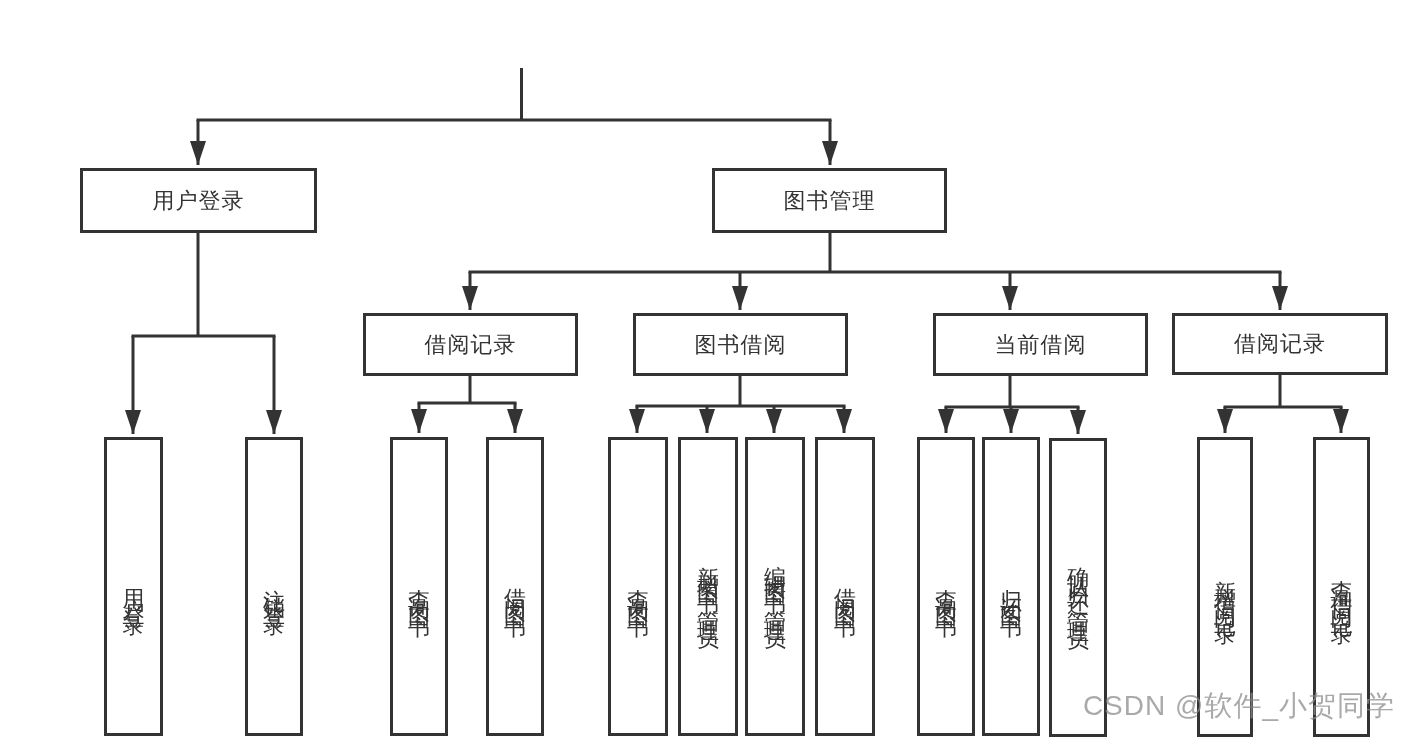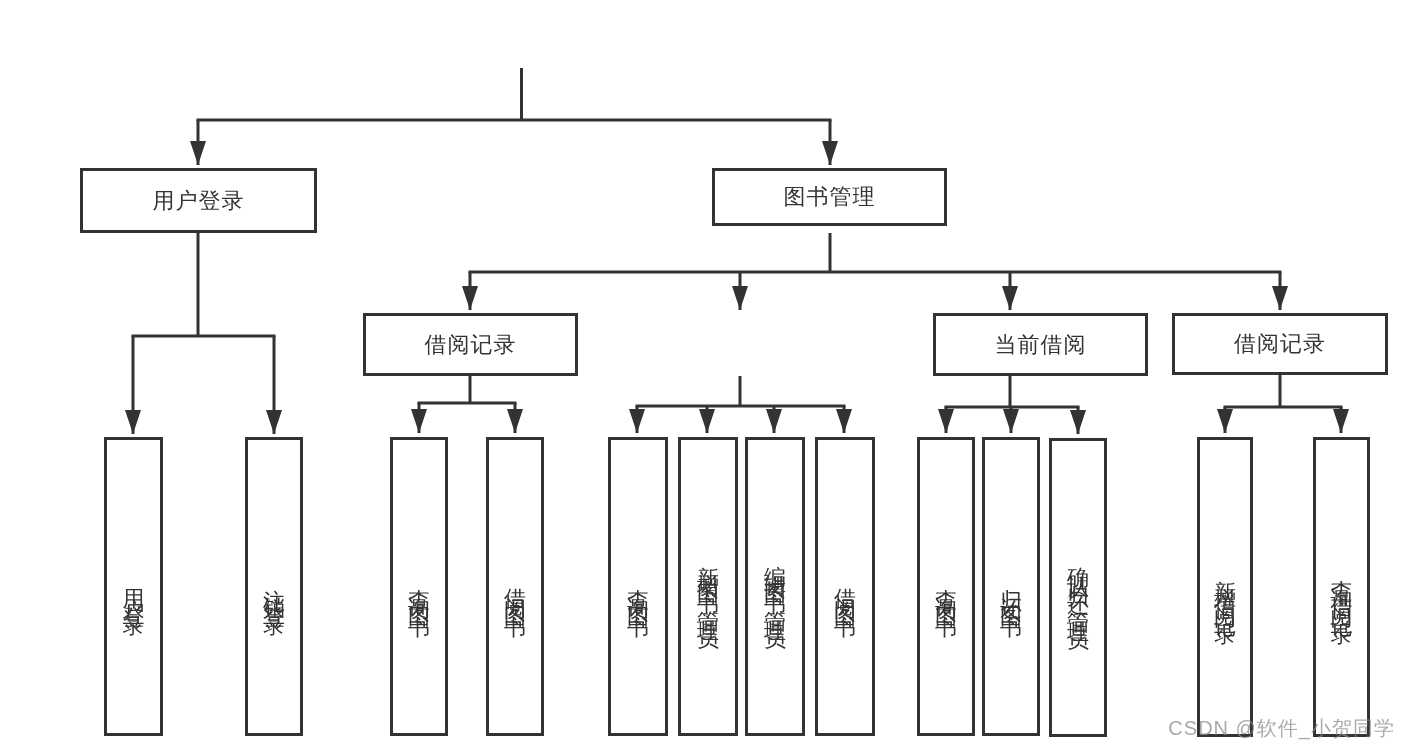--- a/index.html
+++ b/index.html
@@ -46,22 +46,22 @@
     writing-mode: vertical-rl;
     text-orientation: mixed;
     font-size: 22px;
     letter-spacing: 9px;
     line-height: 1;
     padding-top: 4px;
   }
   .watermark {
     position: absolute;
     right: 10px;
-    bottom: 5px;
-    font-size: 20px;
+    bottom: 22px;
+    font-size: 28px;
     color: rgba(140, 140, 140, 0.75);
     letter-spacing: 1px;
     white-space: nowrap;
     z-index: 5;
     pointer-events: none;
   }
 </style>
 </head>
 <body>
 
@@ -110,23 +110,24 @@
     <line x1="1078" y1="407" x2="1078" y2="434" marker-end="url(#arrow)"></line>
 
     <line x1="1280" y1="375" x2="1280" y2="407"></line>
     <line x1="1223.5" y1="407" x2="1342.5" y2="407"></line>
     <line x1="1225" y1="407" x2="1225" y2="433" marker-end="url(#arrow)"></line>
     <line x1="1341" y1="407" x2="1341" y2="433" marker-end="url(#arrow)"></line>
   </svg>
 
 
   <div class="box h-box" style="left:80px; top:168px; width:237px; height:65px;">用户登录</div>
-  <div class="box h-box" style="left:712px; top:168px; width:235px; height:58px;font-family:Liberation Serif, serif;">图书管理</div>
+  <div class="box h-box" style="left:712px; top:168px; width:235px; height:65px;font-family:Liberation Serif, serif;">图书管理</div>
 
   <div class="box h-box" style="left:363px; top:313px; width:215px; height:63px;">借阅记录</div>
+  <div class="box h-box" style="left:633px; top:313px; width:215px; height:63px;">图书借阅</div>
   <div class="box h-box" style="left:933px; top:313px; width:215px; height:63px;">当前借阅</div>
   <div class="box h-box" style="left:1172px; top:313px; width:216px; height:62px;">借阅记录</div>
 
   <div class="box v-box" style="left:104px; top:437px; width:59px; height:299px;">用户登录</div>
   <div class="box v-box" style="left:245px; top:437px; width:58px; height:299px;">注销登录</div>
 
   <div class="box v-box" style="left:390px; top:437px; width:58px; height:299px;">查询图书</div>
   <div class="box v-box" style="left:486px; top:437px; width:58px; height:299px;">借阅图书</div>
 
   <div class="box v-box" style="left:608px; top:437px; width:60px; height:299px;">查询图书</div>

